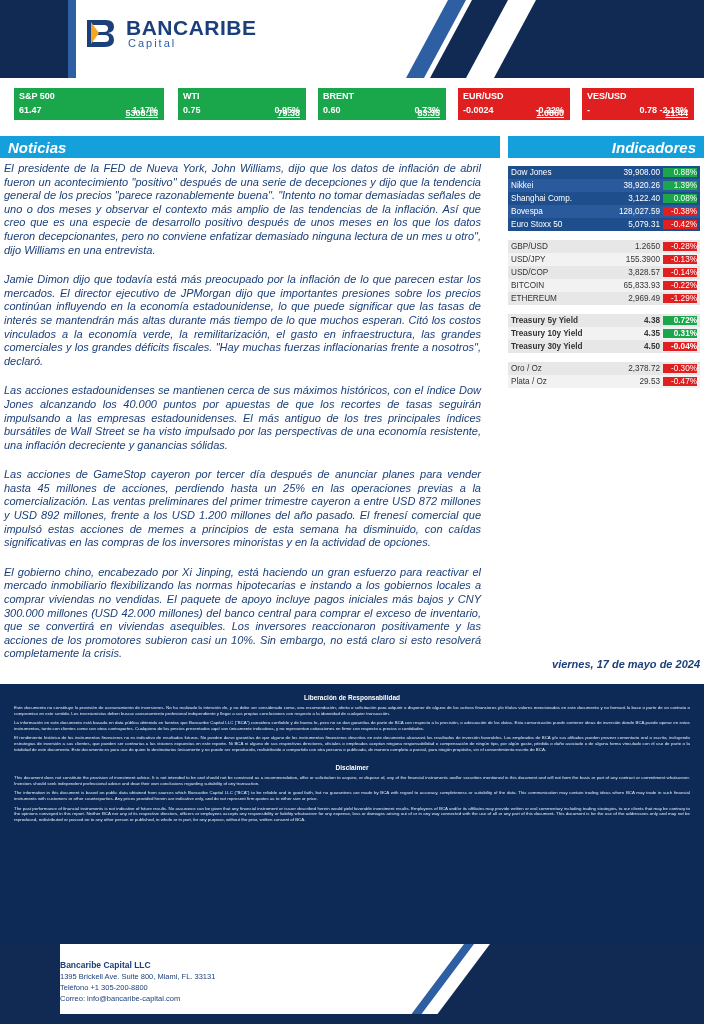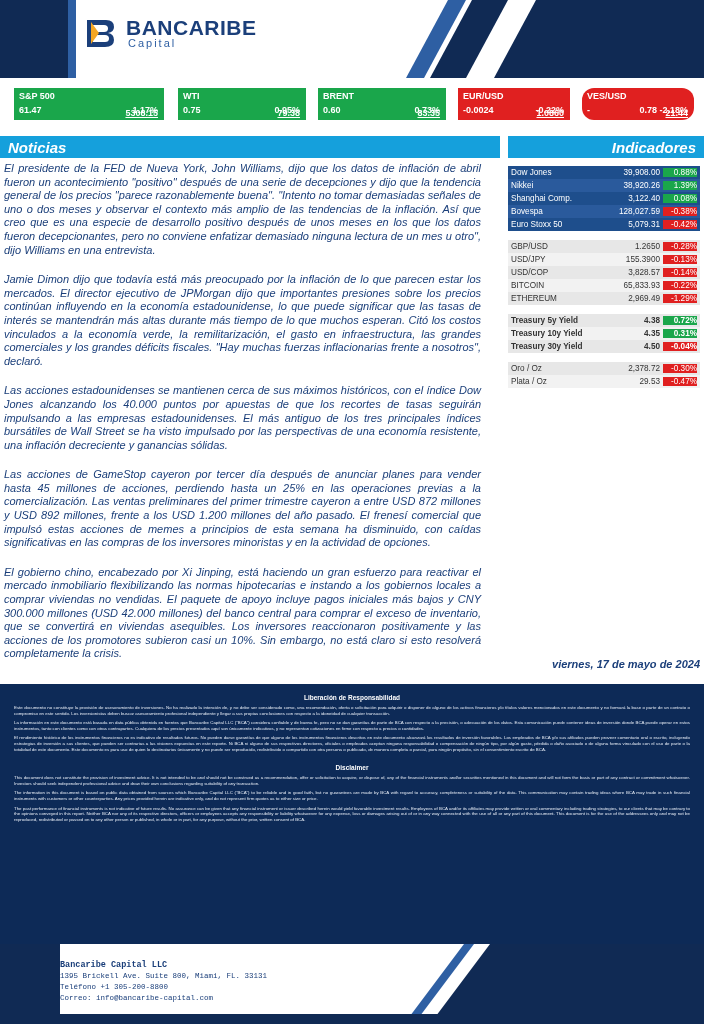--- a/index.html
+++ b/index.html
@@ -70,21 +70,21 @@
   .chg.up{background:#1aa64b;color:#fff;}
   .chg.down{background:#e02020;color:#fff;}
 
   
   .disc{position:absolute;left:0;top:684px;width:704px;height:260px;background:#0d2a57;color:#fff;}
   .disc h4{margin:0;text-align:center;font-size:6.5px;font-weight:bold;padding-top:10px;}
   .disc p{margin:4px 14px;font-size:4.4px;line-height:5.6px;text-align:justify;color:#e8eef7;}
   .disc h4.second{padding-top:8px;}
 
   
-  .footer{position:absolute;left:0;top:944px;width:600px;height:80px;background:#ffffff;font-family:Liberation Mono, monospace;}
+  .footer{position:absolute;left:0;top:944px;width:600px;height:80px;background:#ffffff;}
   .footer-wedge{position:absolute;left:430px;top:0;width:274px;height:80px;background:#102a54;
     clip-path:polygon(60px 0,274px 0,274px 80px,0 80px);}
   .footer-wedge2{position:absolute;left:404px;top:0;width:70px;height:80px;background:#2e5fa3;
     clip-path:polygon(60px 0,70px 0,10px 80px,0 80px);}
   .footer-left{position:absolute;left:0;top:0;width:60px;height:80px;background:#102a54;}
   .footer-text{position:absolute;left:60px;top:16px;font-size:7.5px;line-height:11px;color:#1b3f7a;}
   .footer-text .nm{font-weight:bold;font-size:8.5px;}
 
   .bottom-strip{position:absolute;left:0;top:1014px;width:704px;height:10px;background:#102a54;}
 </style>
@@ -135,21 +135,21 @@
         <span class="v1">83.35</span>
         <span class="v2">0.60</span>
         <span class="v3">0.73%</span>
       </div>
       <div class="ticker" style="left: 458px; width: 112px; background: rgb(224, 32, 32);">
         <span class="nm">EUR/USD</span>
         <span class="v1">1.0860</span>
         <span class="v2">-0.0024</span>
         <span class="v3">-0.22%</span>
       </div>
-      <div class="ticker" style="left: 582px; width: 112px; background: rgb(224, 32, 32); border-radius: 12px;">
+      <div class="ticker" style="left: 582px; width: 112px; background: rgb(224, 32, 32);">
         <span class="nm">VES/USD</span>
         <span class="v1">21.44</span>
         <span class="v2">-</span>
         <span class="v3">0.78        -2.18%</span>
       </div>
     </div>
 
   <div class="news-title-bar">
     <span class="t">Noticias</span>
   </div>

